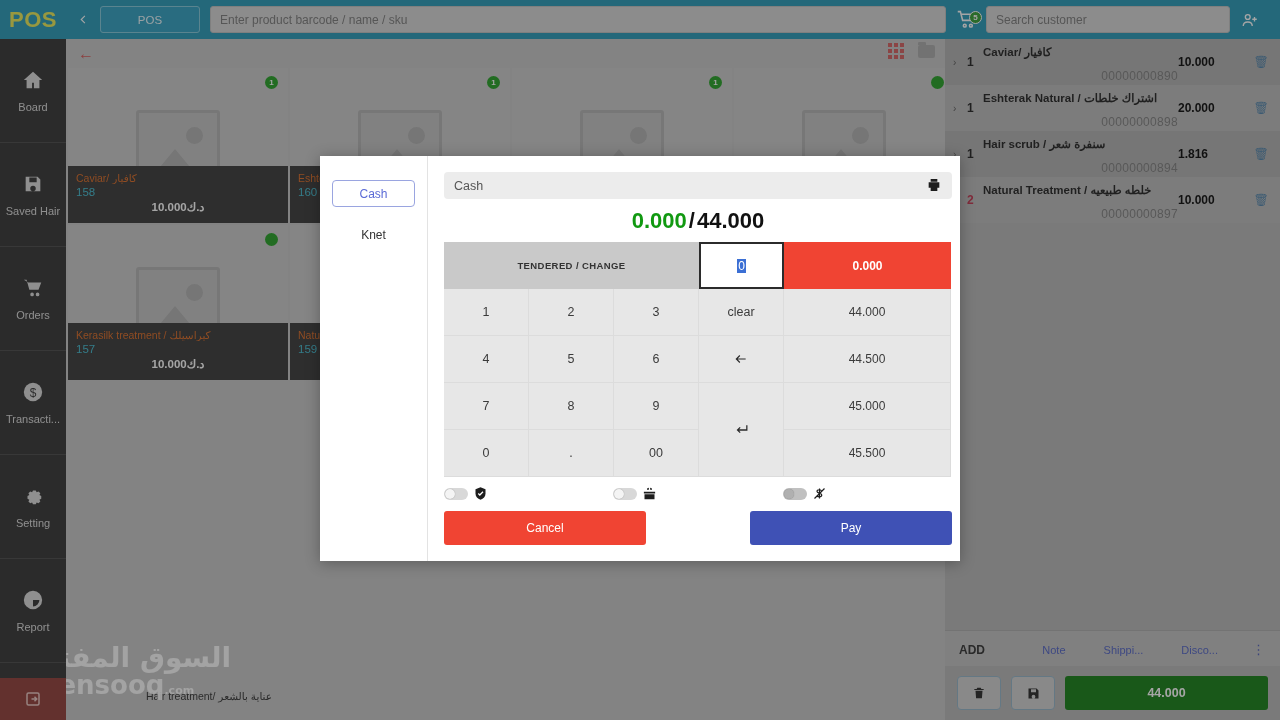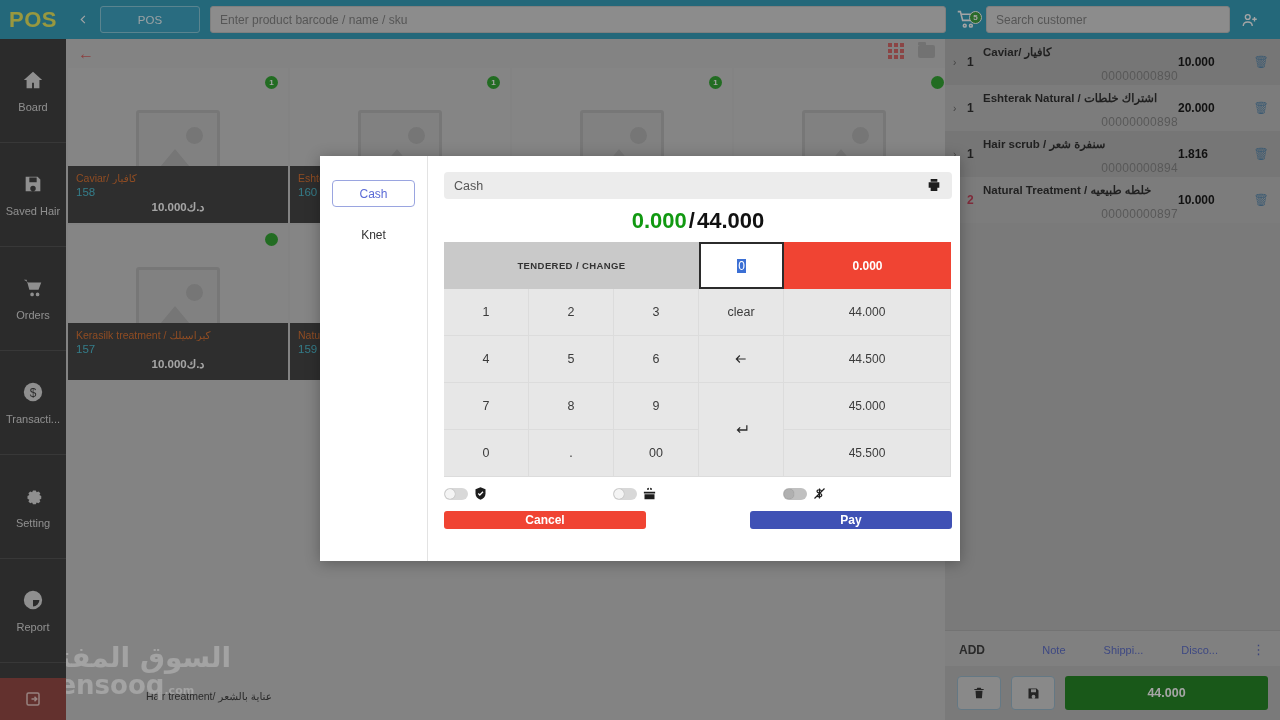--- a/index.html
+++ b/index.html
@@ -246,22 +246,22 @@
   .tg.dim { background: #c0c0c0; }
   .tg:after {
     content:''; position:absolute; left: 1px; top: 1px;
     width: 10px; height: 10px; border-radius: 50%; background: #f4f4f4;
     box-shadow: 0 0 1px rgba(0,0,0,0.35);
   }
   .tg.dim:after { background: #b0b0b0; }
 
   .m-buttons { display:flex; gap: 0; padding: 4px 0 0; }
   .m-btn {
-    height: 18px; border-radius: 3px; display:flex; align-items:center; justify-content:center;
-    font-size: 12px; color: #fff; cursor:pointer;font-weight:bold;
+    height: 34px; border-radius: 3px; display:flex; align-items:center; justify-content:center;
+    font-size: 12px; color: #fff; cursor:pointer;
   }
   .m-btn.cancel { width: 202px; background: #f04433; }
   .m-btn.pay { width: 202px; background: #3f51b5; margin-left: 104px; }
 
   
   .wm {
     position:absolute; left: 22px; bottom: 20px; z-index: 25;
     color: rgba(255,255,255,0.92); pointer-events: none;
     font-family: "DejaVu Sans", sans-serif;
   }

